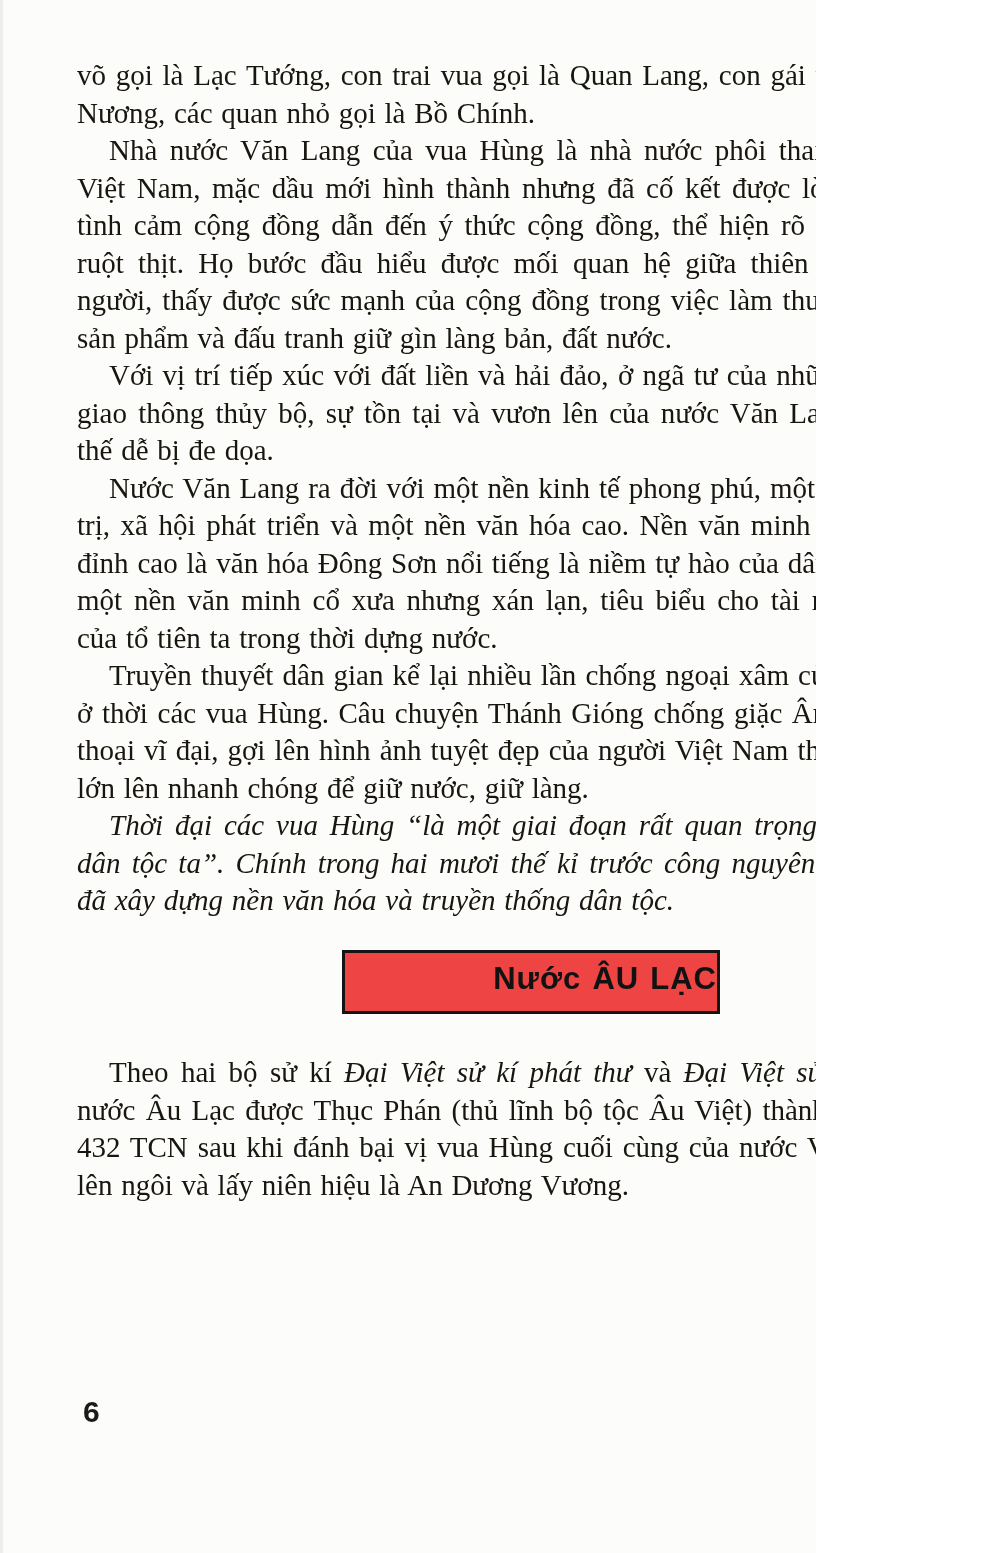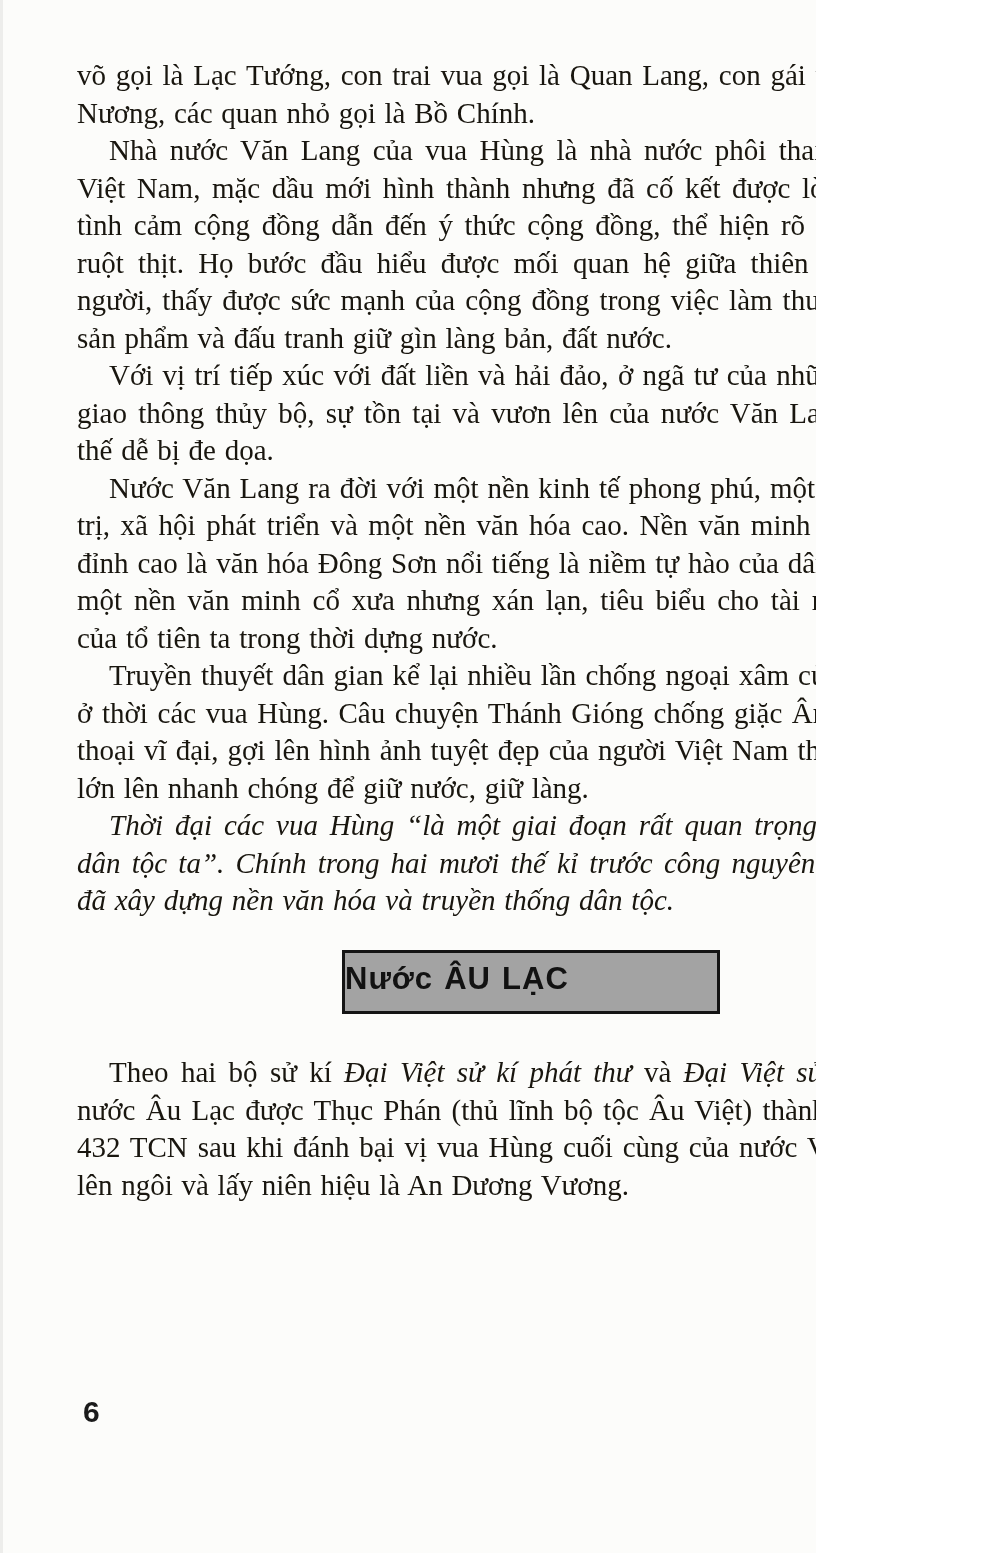--- a/index.html
+++ b/index.html
@@ -46,22 +46,22 @@
   }
   .para.italic {
     font-style: italic;
   }
   .para em {
   }
   .heading-wrap {
     width: 372px;
     margin: 30px auto 40px auto;
     border: 3px solid #141414;
-    background: #a3a3a3;
-    text-align: left;
+    background: #ef4444;
+    text-align: right;
     text-indent: 0;
     padding: 8px 0 13px 0;
   }
   .heading-text {
     font-family: "Liberation Sans", "DejaVu Sans", sans-serif;
     font-weight: 700;
     font-size: 31px;
     line-height: 36px;
     letter-spacing: 1px;
     color: #121212;

